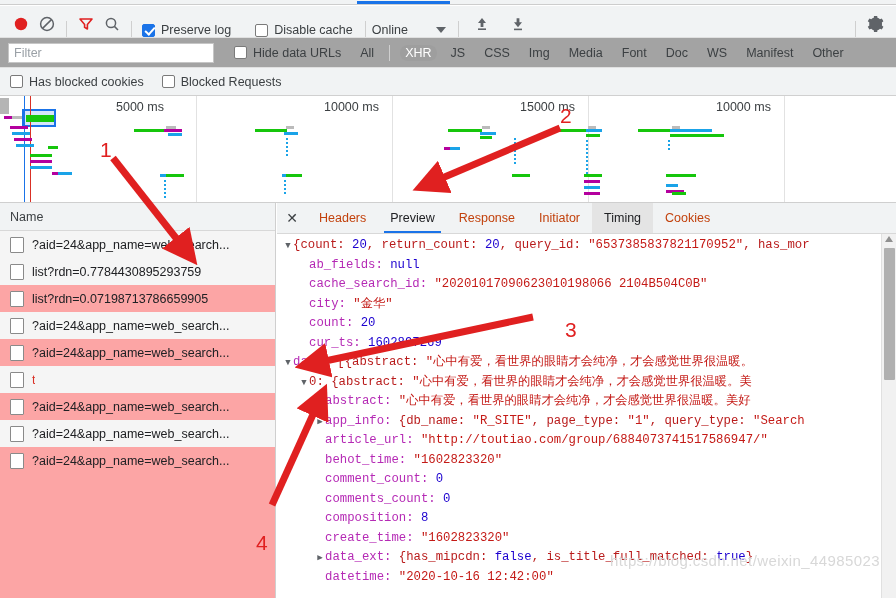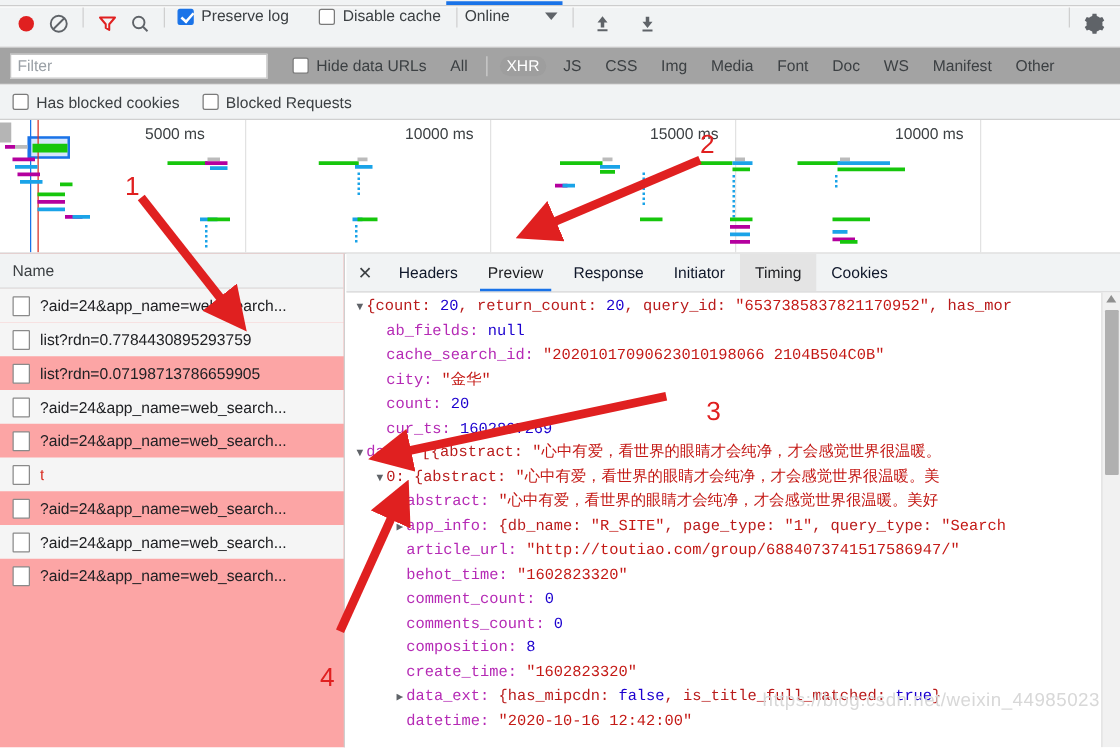--- a/index.html
+++ b/index.html
@@ -22,21 +22,21 @@
   }
   .tabstrip-active {
     position: absolute; left: 357px; top: 1px; width: 93px; height: 3px;
     background: #1a73e8;
   }
 
   
   .toolbar {
     position: absolute; left: 0; top: 6px; width: 896px; height: 32px;
     background: #f1f3f4;
-    display: flex; align-items: flex-start;
+    display: flex; align-items: flex-end;
     border-bottom: 1px solid #e0e0e0;
     padding: 0 8px;
   }
   .tb-btn {
     width: 26px; height: 26px; display: flex; align-items: center;
     justify-content: center; flex: 0 0 auto; cursor: pointer;
   }
   .sep { width: 1px; height: 16px; background: #cfcfcf; margin: 0 6px; flex: 0 0 auto; }
   .cbox {
     width: 13px; height: 13px; border: 1px solid #7a7a7a; background: #fff;
@@ -145,21 +145,21 @@
   .detail-tabs {
     height: 31px; background: #f1f3f4; border-bottom: 1px solid #d8d8d8;
     display: flex; align-items: stretch;
   }
   .dt-close {
     width: 30px; display: flex; align-items: center; justify-content: center;
     cursor: pointer; color: #3c4043; font-size: 14px;
   }
   .dt-tab {
     display: flex; align-items: center; padding: 0 12px; font-size: 12.5px;
-    color: #0f172a; cursor: pointer; position: relative; white-space: nowrap;
+    color: #c2410c; cursor: pointer; position: relative; white-space: nowrap;
   }
   .dt-tab.active { color: #202124; }
   .dt-tab.active:after {
     content: ""; position: absolute; left: 6px; right: 6px; bottom: 0;
     height: 2px; background: #1a73e8;
   }
   .dt-tab.hover { background: #e4e4e4; color: #202124; }
 
   .json {
     position: relative; height: 364px; overflow: hidden;

